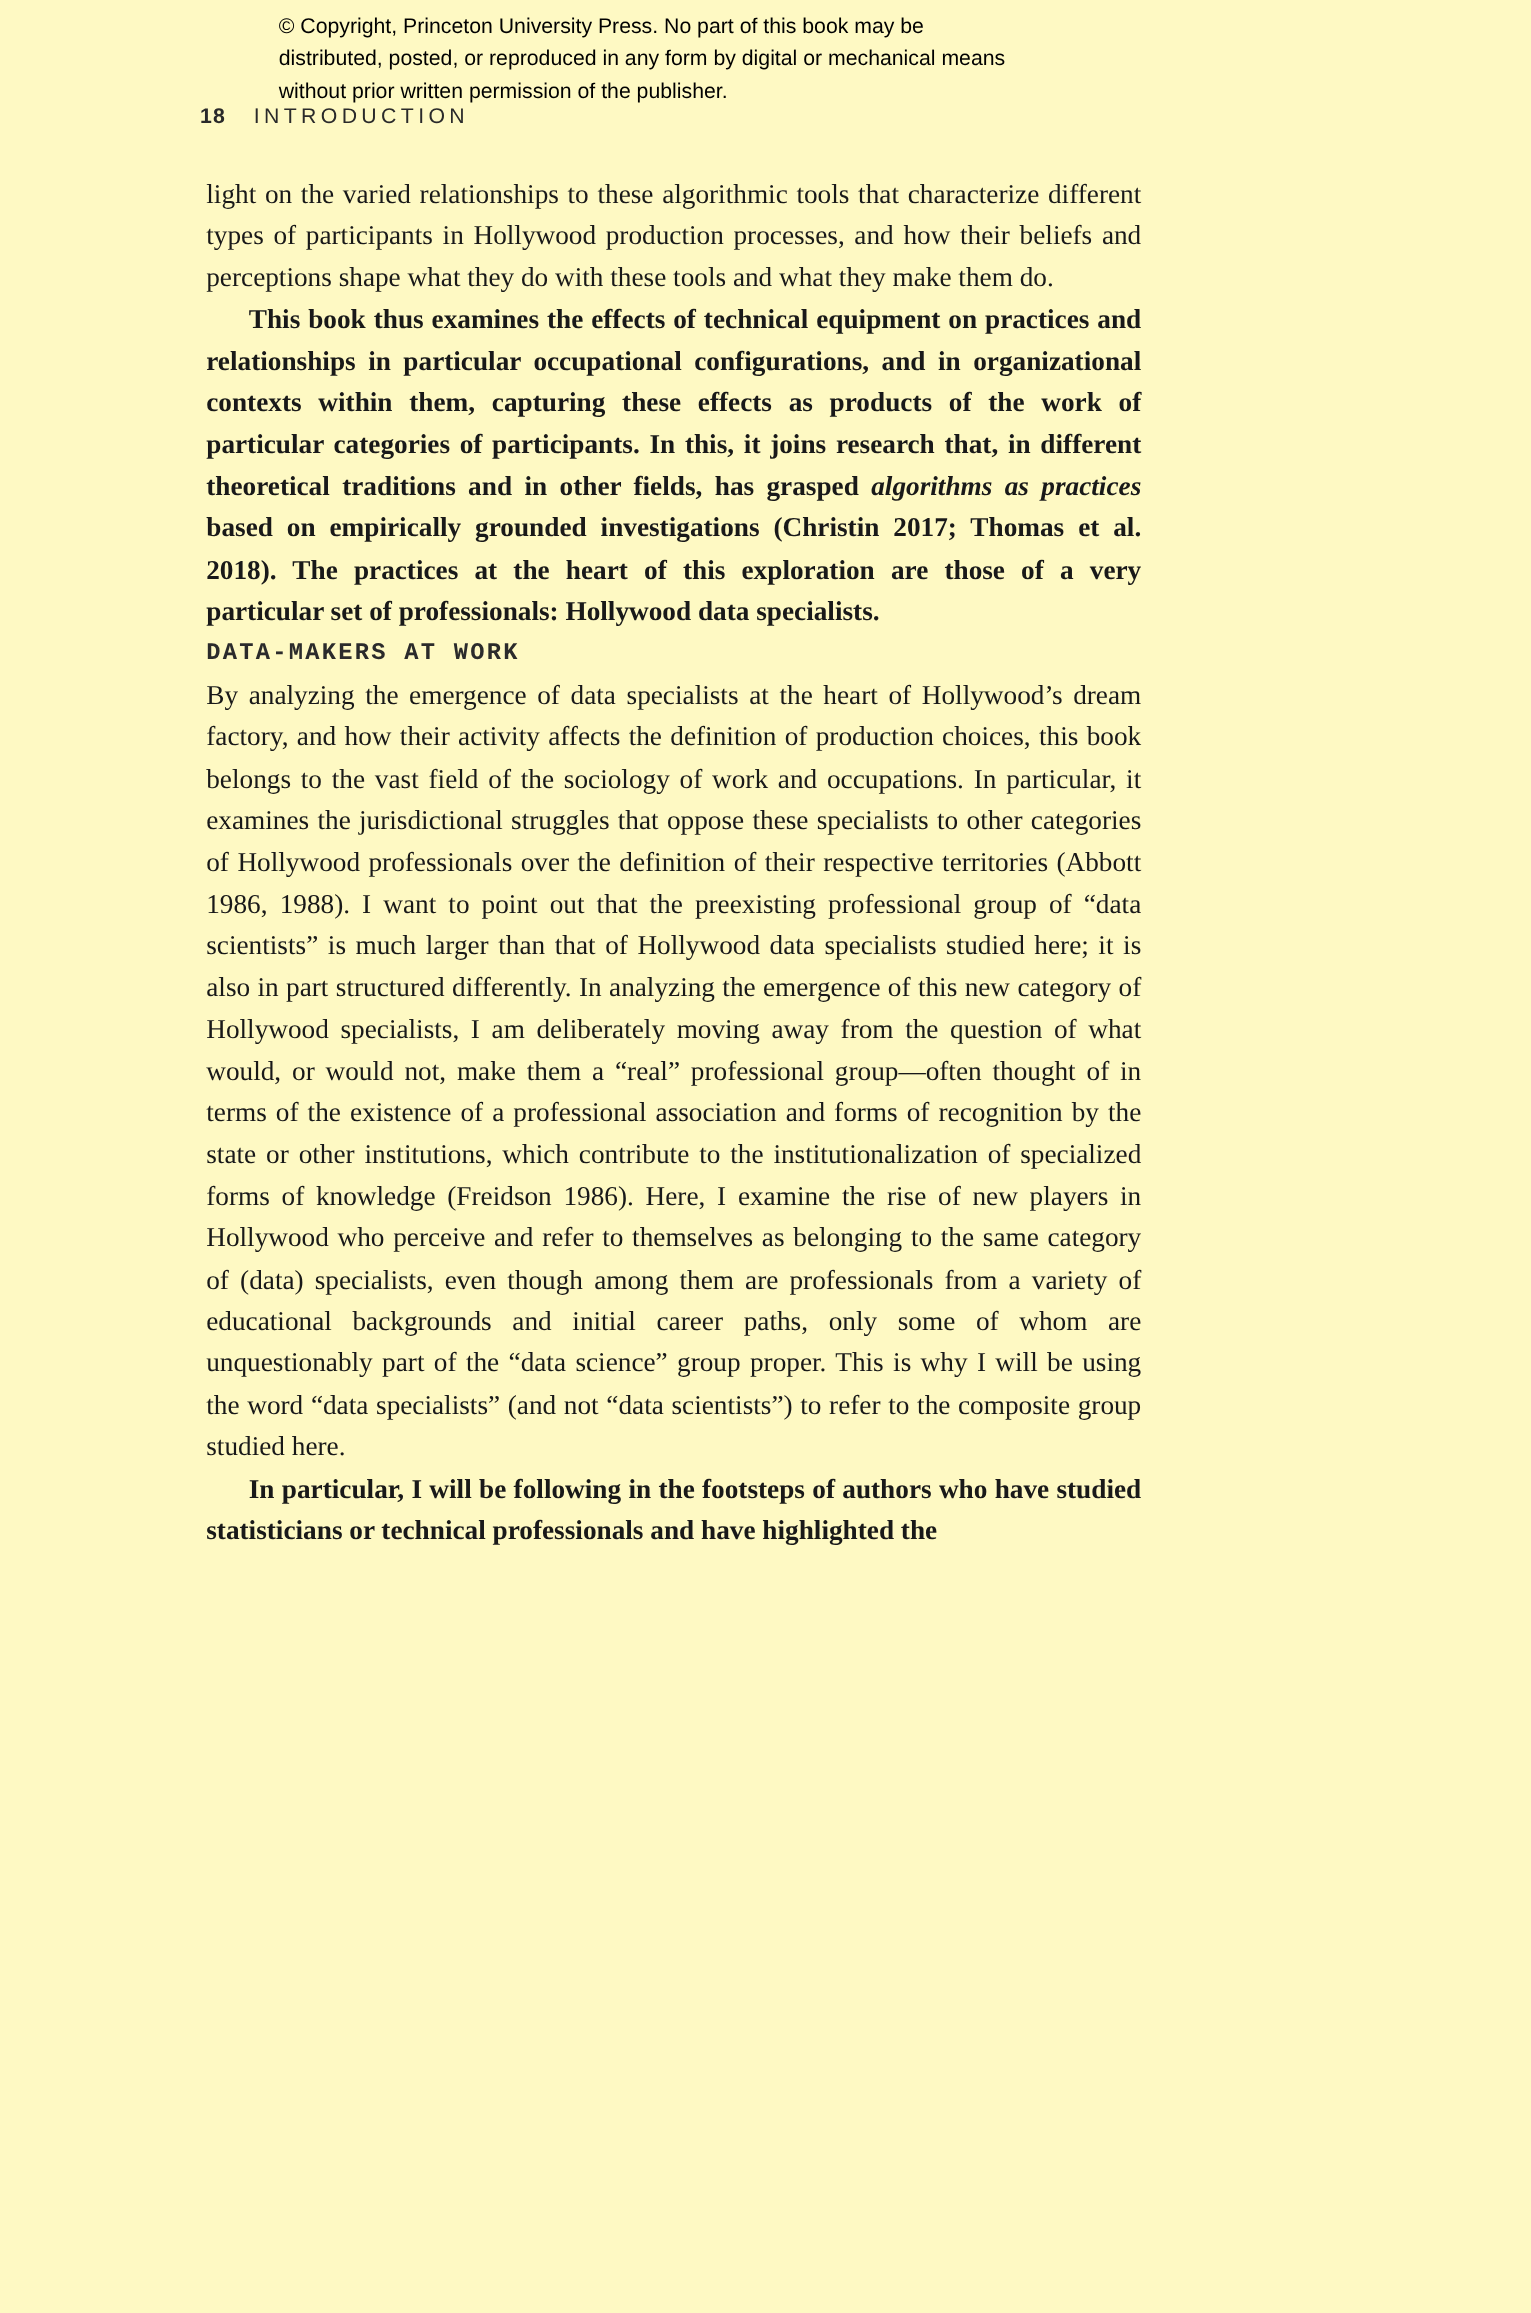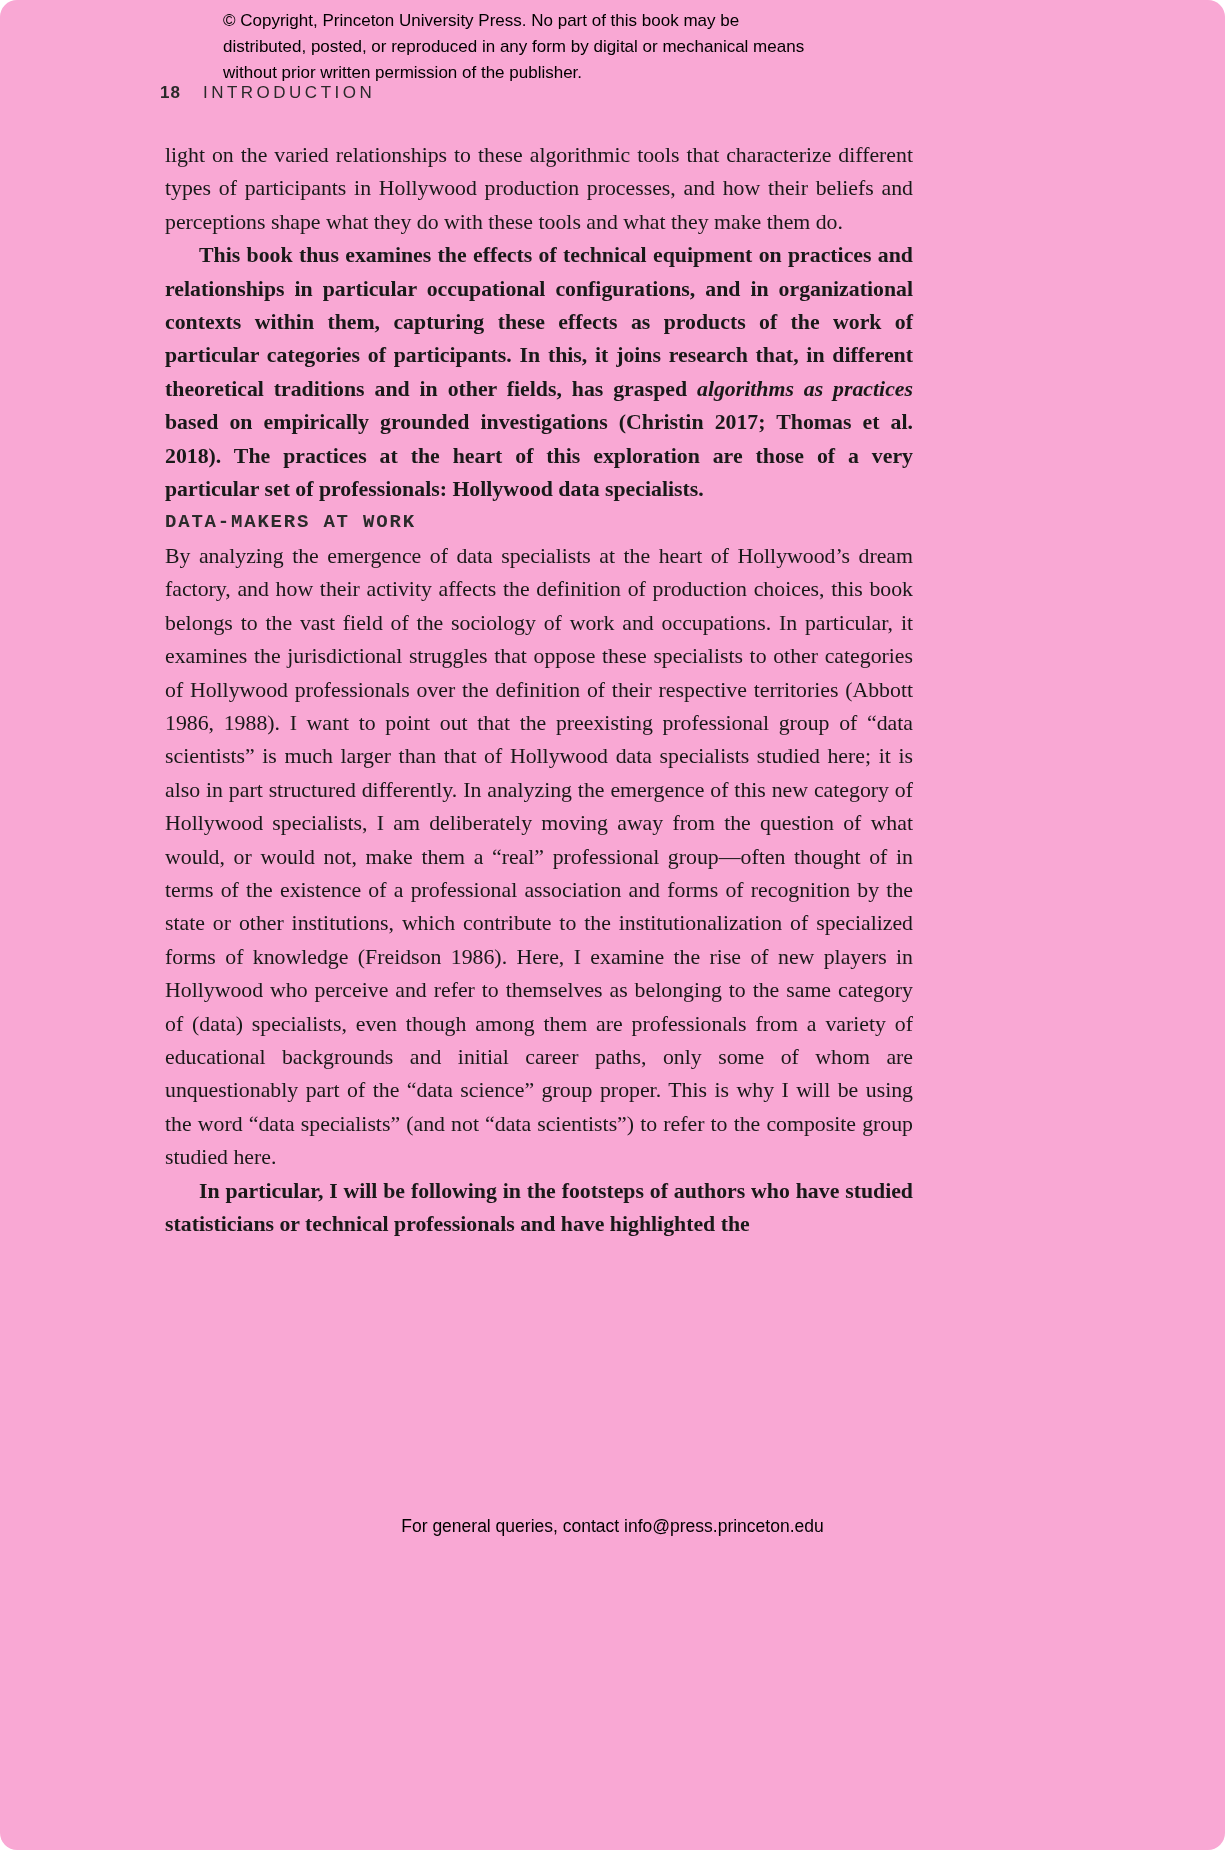--- a/index.html
+++ b/index.html
@@ -2,24 +2,23 @@
 <html lang="en"><head>
 <meta charset="utf-8">
 <style>
   * { margin: 0; padding: 0; box-sizing: border-box; }
   html, body { background: #ffffff; }
   .page {
     position: relative;
     width: 1225px;
     height: 1850px;
     margin: 0 auto;
-    background: #f9a8d4;
+    background: #fef9c3;
     color: #1d1d1d;
     overflow: hidden;
-    border-radius: 17px;
   }
   .copyright-notice {
     position: absolute;
     left: 223px;
     top: 8px;
     width: 600px;
     font-family: "Liberation Sans", sans-serif;
     font-size: 17px;
     line-height: 26px;
     color: #000000;
@@ -94,15 +93,14 @@
 
     <p class="indent"><span>This book thus examines the effects of technical equipment on practices and relationships in particular occupational configurations, and in organizational contexts within them, capturing these effects as products of the work of particular categories of participants. In this, it joins research that, in different theoretical traditions and in other fields, has grasped </span><span class="italic">algorithms as practices</span><span> based on empirically grounded investigations (Christin 2017; Thomas et al. 2018). The practices at the heart of this exploration are those of a very particular set of professionals: Hollywood data specialists.</span></p>
 
     <p class="section-heading">DATA-MAKERS AT WORK</p>
 
     <p>By analyzing the emergence of data specialists at the heart of Hollywood’s dream factory, and how their activity affects the definition of production choices, this book belongs to the vast field of the sociology of work and occupations. In particular, it examines the jurisdictional struggles that oppose these specialists to other categories of Hollywood professionals over the definition of their respective territories (Abbott 1986, 1988). I want to point out that the preexisting professional group of “data scientists” is much larger than that of Hollywood data specialists studied here; it is also in part structured differently. In analyzing the emergence of this new category of Hollywood specialists, I am deliberately moving away from the question of what would, or would not, make them a “real” professional group—often thought of in terms of the existence of a professional association and forms of recognition by the state or other institutions, which contribute to the institutionalization of specialized forms of knowledge (Freidson 1986). Here, I examine the rise of new players in Hollywood who perceive and refer to themselves as belonging to the same category of (data) specialists, even though among them are professionals from a variety of educational backgrounds and initial career paths, only some of whom are unquestionably part of the “data science” group proper. This is why I will be using the word “data specialists” (and not “data scientists”) to refer to the composite group studied here.</p>
 
     <p class="indent">In particular, I will be following in the footsteps of authors who have studied statisticians or technical professionals and have highlighted the</p>
   </div>
 
-  <div class="page-footer">For general queries, contact info@press.princeton.edu</div>
 
 </div>
 
 </body></html>

